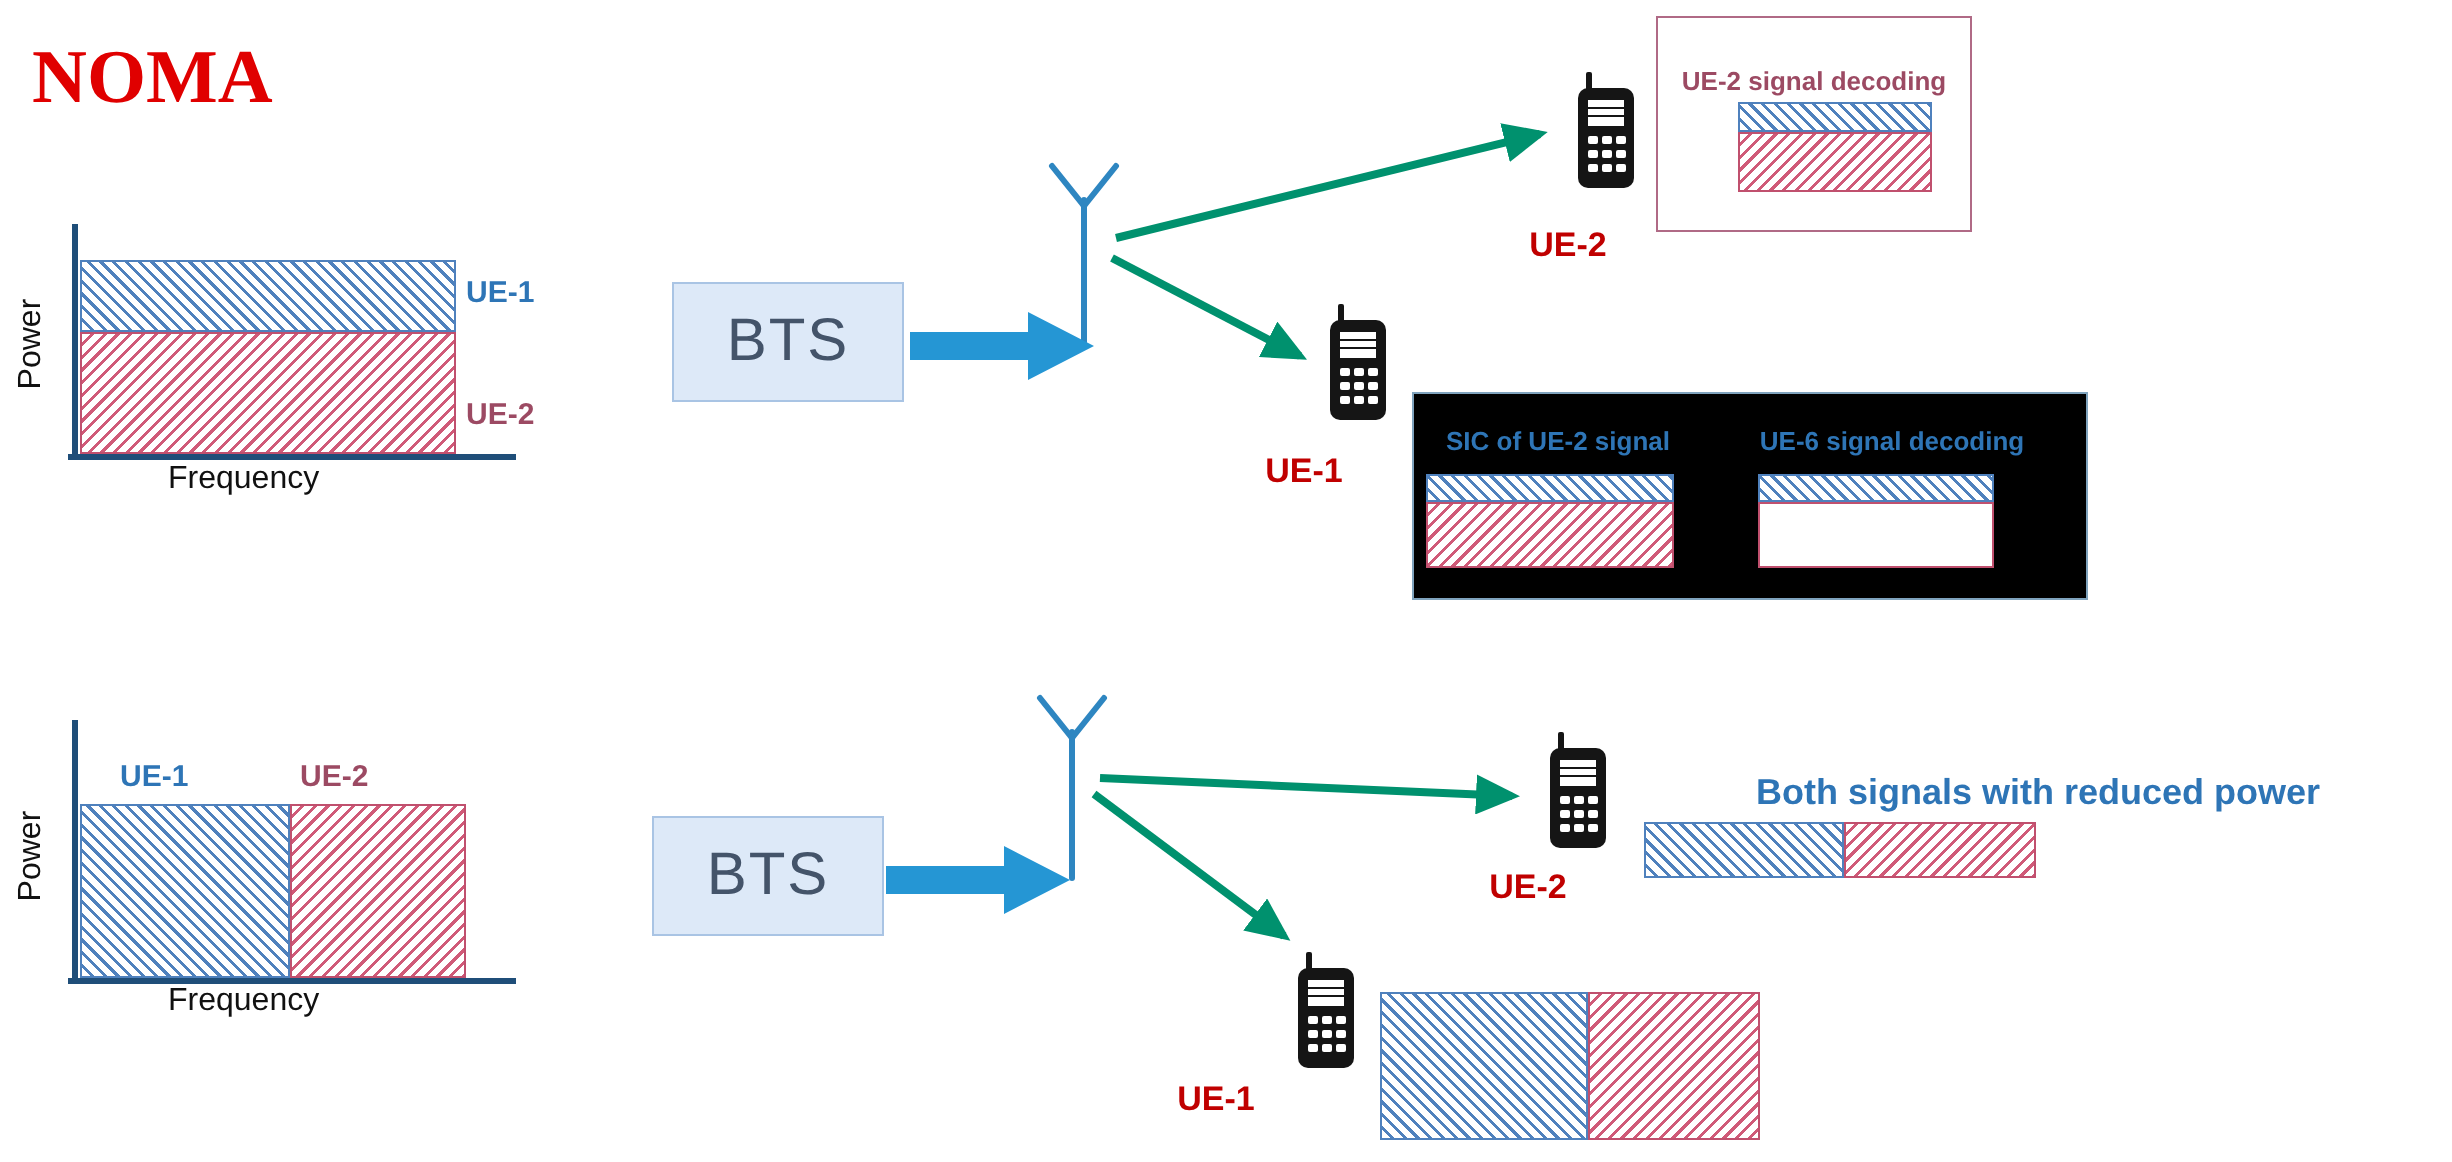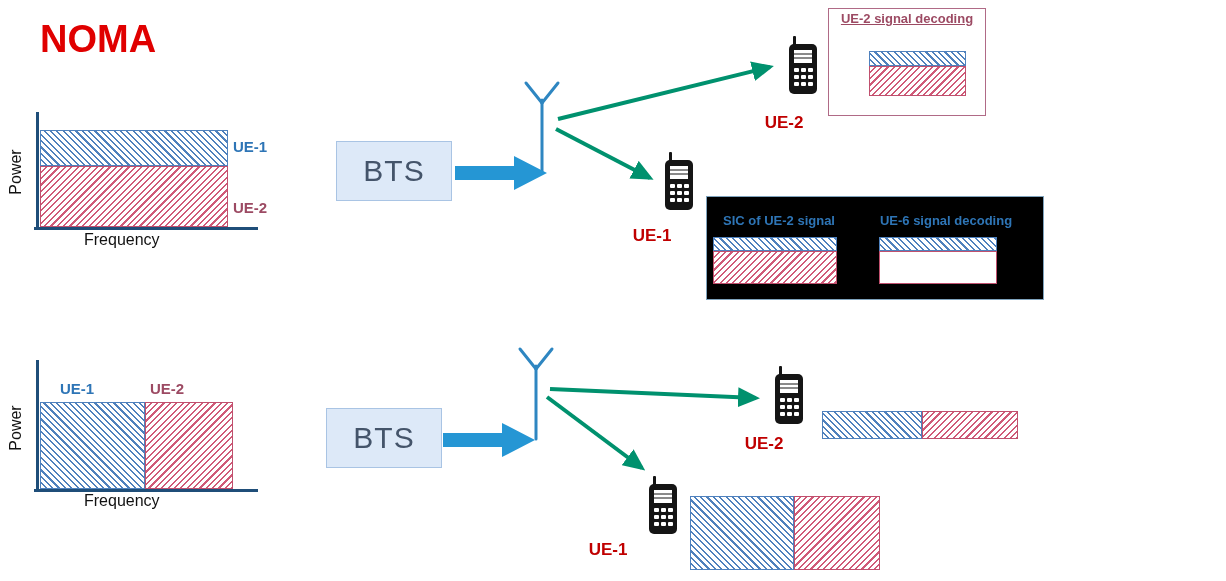--- a/index.html
+++ b/index.html
@@ -69,21 +69,21 @@
       <line x1="536" y1="369" x2="520" y2="349"></line>
       <line x1="536" y1="369" x2="552" y2="349"></line>
     </g>
 
     <polygon points="443,433 502,433 502,423 535,440 502,457 502,447 443,447" fill="#2596d4"></polygon>
 
     <line x1="550" y1="389" x2="756" y2="398" stroke="#00916e" stroke-width="4" marker-end="url(#garrow)"></line>
     <line x1="547" y1="397" x2="642" y2="468" stroke="#00916e" stroke-width="4" marker-end="url(#garrow)"></line>
   </svg>
 
-  <div class="abs title-red" style="left:40px; top:20px;">NOMA</div>
+  <div class="abs title-red" style="left:16px; top:20px;font-family:Liberation Serif, serif;">NOMA</div>
 
   <div class="abs vlabel lbl black" style="left:-14px; top:163px; width:60px;">Power</div>
   <div class="abs axis" style="left:36px; top:112px; width:3px; height:118px;"></div>
   <div class="abs axis" style="left:34px; top:227px; width:224px; height:3px;"></div>
   <div class="abs hatch-blue" style="left:40px; top:130px; width:188px; height:36px;"></div>
   <div class="abs hatch-red" style="left:40px; top:166px; width:188px; height:61px;"></div>
   <div class="abs lbl blue" style="left:233px; top:138px;">UE-1</div>
   <div class="abs lbl maroon" style="left:233px; top:199px;">UE-2</div>
   <div class="abs lbl black" style="left:84px; top:231px;">Frequency</div>
 
@@ -105,21 +105,21 @@
         <rect x="15" y="39" width="5" height="4" rx="1"></rect>
         <rect x="22" y="39" width="5" height="4" rx="1"></rect>
       <rect x="8" y="46" width="5" height="4" rx="1"></rect>
         <rect x="15" y="46" width="5" height="4" rx="1"></rect>
         <rect x="22" y="46" width="5" height="4" rx="1"></rect>
     </g>
   </svg>
   <div class="abs phone-label" style="left:752px; top:113px; width:64px;">UE-2</div>
 
   <div class="abs frame-maroon" style="left:828px; top:8px; width:158px; height:108px;">
-    <div class="box-title maroon" style="margin-top:2px;text-decoration:underline;">UE-2 signal decoding</div>
+    <div class="box-title maroon" style="margin-top:24px;">UE-2 signal decoding</div>
     <div class="abs hatch-blue" style="left:40px; top:42px; width:97px; height:15px;"></div>
     <div class="abs hatch-red" style="left:40px; top:57px; width:97px; height:30px;"></div>
   </div>
 
   <svg class="abs" style="left:662px; top:152px;" width="34" height="60" viewBox="0 0 34 60">
     <rect x="7" y="0" width="3" height="10" rx="1" fill="#151515"></rect>
     <rect x="3" y="8" width="28" height="50" rx="5" fill="#151515"></rect>
     <rect x="8" y="14" width="18" height="13" fill="#ffffff"></rect>
     <line x1="8" y1="18" x2="26" y2="18" stroke="#151515" stroke-width="1"></line>
     <line x1="8" y1="22" x2="26" y2="22" stroke="#151515" stroke-width="1"></line>
@@ -173,20 +173,21 @@
       <rect x="8" y="39" width="5" height="4" rx="1"></rect>
         <rect x="15" y="39" width="5" height="4" rx="1"></rect>
         <rect x="22" y="39" width="5" height="4" rx="1"></rect>
       <rect x="8" y="46" width="5" height="4" rx="1"></rect>
         <rect x="15" y="46" width="5" height="4" rx="1"></rect>
         <rect x="22" y="46" width="5" height="4" rx="1"></rect>
     </g>
   </svg>
   <div class="abs phone-label" style="left:732px; top:434px; width:64px;">UE-2</div>
 
+  <div class="abs big-note" style="left:878px; top:386px;">Both signals with reduced power</div>
   <div class="abs split-bar" style="left:822px; top:411px;">
     <div class="hatch-blue" style="width:100px; height:28px;"></div>
     <div class="hatch-red" style="width:96px; height:28px;"></div>
   </div>
 
 
   <svg class="abs" style="left:646px; top:476px;" width="34" height="60" viewBox="0 0 34 60">
     <rect x="7" y="0" width="3" height="10" rx="1" fill="#151515"></rect>
     <rect x="3" y="8" width="28" height="50" rx="5" fill="#151515"></rect>
     <rect x="8" y="14" width="18" height="13" fill="#ffffff"></rect>

